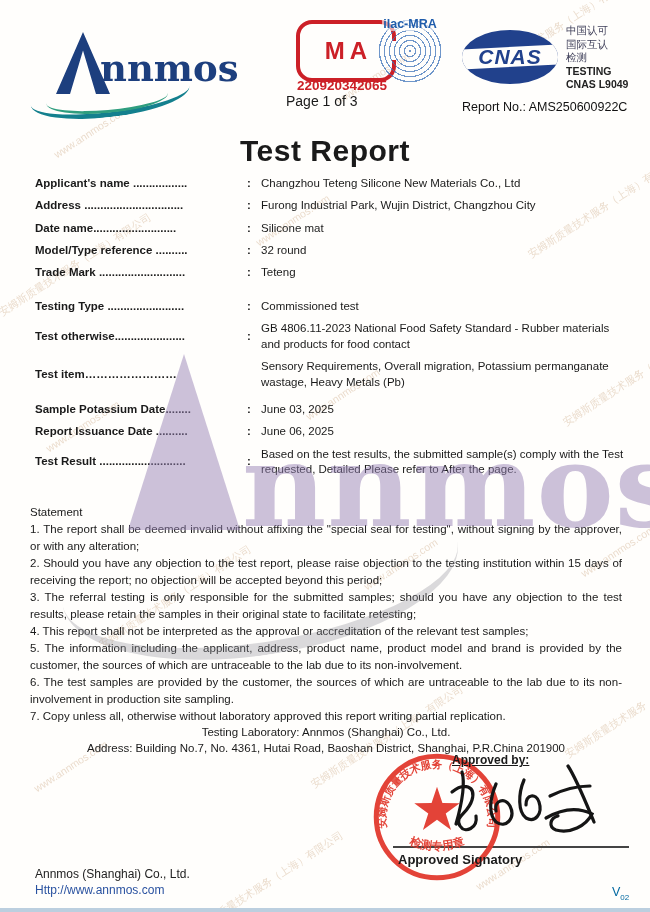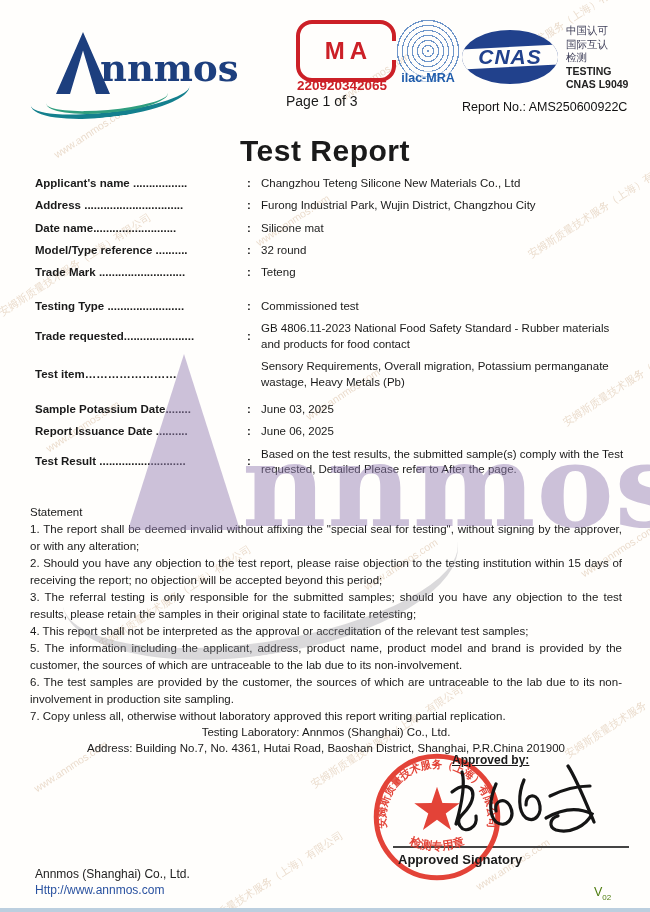--- a/index.html
+++ b/index.html
@@ -28,23 +28,23 @@
                 border-bottom:3px solid #2f9e7f;border-radius:50%;transform:rotate(-5deg);}
 
   .cma-mark{position:absolute;left:296px;top:20px;width:92px;height:54px;border:4.5px solid #cc2027;
             border-radius:16px;display:flex;align-items:center;justify-content:center;z-index:3;}
   .cma-notch{position:absolute;right:-7px;top:17px;width:10px;height:19px;background:#fffefc;}
   .cma-letters{font-size:24px;font-weight:bold;color:#cc2027;letter-spacing:5px;padding-left:5px;}
   .cma-number{position:absolute;left:286px;top:78px;width:112px;text-align:center;color:#cc2027;
               font-weight:bold;font-size:13.5px;z-index:3;}
   .cma-page{position:absolute;left:286px;top:93px;width:112px;font-size:14px;z-index:3;}
 
-  .ilac-circle{position:absolute;left:394px;top:17px;width:68px;height:68px;border-radius:50%;
+  .ilac-circle{position:absolute;left:376px;top:17px;width:68px;height:68px;border-radius:50%;
     background:repeating-radial-gradient(circle at 50% 50%, rgba(62,115,185,0.75) 0 1.2px, rgba(255,255,255,0) 1.2px 5px);
-    display:flex;align-items:flex-end;justify-content:center;z-index:3;}
+    display:flex;align-items:flex-start;justify-content:center;z-index:3;}
   .ilac-label{font-size:12.5px;font-weight:bold;color:#1f5cab;background:rgba(255,254,252,0.6);padding:0 1px;}
 
   .cnas-badge{position:absolute;left:462px;top:30px;width:96px;height:54px;z-index:3;}
   .cnas-ellipse{width:100%;height:100%;border-radius:50%;background:#21418c;position:relative;overflow:hidden;}
   .cnas-band{position:absolute;left:-6px;right:-6px;top:17px;height:20px;background:#fffefc;transform:rotate(-3deg);}
   .cnas-label{position:absolute;inset:0;display:flex;align-items:center;justify-content:center;
               font-weight:bold;font-style:italic;font-size:21px;color:#21418c;letter-spacing:1px;}
   .cnas-caption{position:absolute;left:566px;top:24px;font-size:10.5px;line-height:13.5px;color:#3e3e58;z-index:3;}
   .cnas-caption span{display:block;}
   .cap-strong{font-weight:bold;color:#222;}
@@ -72,21 +72,21 @@
   
   .approved-by{position:absolute;left:452px;top:753px;font-size:12px;font-weight:bold;z-index:12;text-decoration:underline;}
   .seal{position:absolute;left:368px;top:748px;width:138px;height:138px;z-index:10;opacity:0.95;}
   .signature{position:absolute;left:446px;top:758px;width:150px;height:95px;z-index:11;}
   .sig-line{position:absolute;left:393px;top:846px;width:236px;height:1.6px;background:#444;z-index:9;}
   .signatory{position:absolute;left:398px;top:852px;font-size:13px;font-weight:bold;z-index:12;}
 
   
   .footer-company{position:absolute;left:35px;top:867px;font-size:12px;color:#222;z-index:3;}
   .footer-site{position:absolute;left:35px;top:883px;font-size:12px;color:#2a52a0;z-index:3;}
-  .version{position:absolute;left:594px;top:885px;font-size:12.5px;color:#4d7c0f;z-index:3;}
+  .version{position:absolute;left:612px;top:885px;font-size:12.5px;color:#0369a1;z-index:3;}
   .version sub{font-size:8px;}
   .bottom-bar{position:absolute;left:0;right:0;bottom:0;height:4px;background:#bccfdf;z-index:3;}
 
   
   .wm-big{position:absolute;left:128px;top:354px;z-index:6;pointer-events:none;display:flex;align-items:flex-end;}
   .wm-big-a{width:112px;height:176px;background:rgba(148,127,180,0.48);
             clip-path:polygon(50% 0,100% 100%,0 100%);margin-right:2px;}
   .wm-big-rest{font-family:"DejaVu Serif",serif;font-weight:bold;font-size:116px;line-height:0.78;
                color:rgba(148,127,180,0.48);letter-spacing:1px;}
   .wm-swoosh{position:absolute;left:60px;top:492px;width:400px;height:150px;
@@ -179,21 +179,21 @@
       </div>
   </div>
 
   <div class="fg fg2">
     <div class="frow">
         <span class="flabel">Testing Type ........................</span>
         <span class="fcolon">:</span>
         <span class="fvalue">Commissioned test</span>
       </div>
     <div class="frow vcenter">
-        <span class="flabel">Trade requested......................</span>
+        <span class="flabel">Test otherwise......................</span>
         <span class="fcolon">:</span>
         <span class="fvalue">GB 4806.11-2023 National Food Safety Standard - Rubber materials and products for food contact</span>
       </div>
     <div class="frow vcenter">
         <span class="flabel">Test item……………………</span>
         <span class="fcolon"></span>
         <span class="fvalue">Sensory Requirements, Overall migration, Potassium permanganate wastage, Heavy Metals (Pb)</span>
       </div>
   </div>
 

